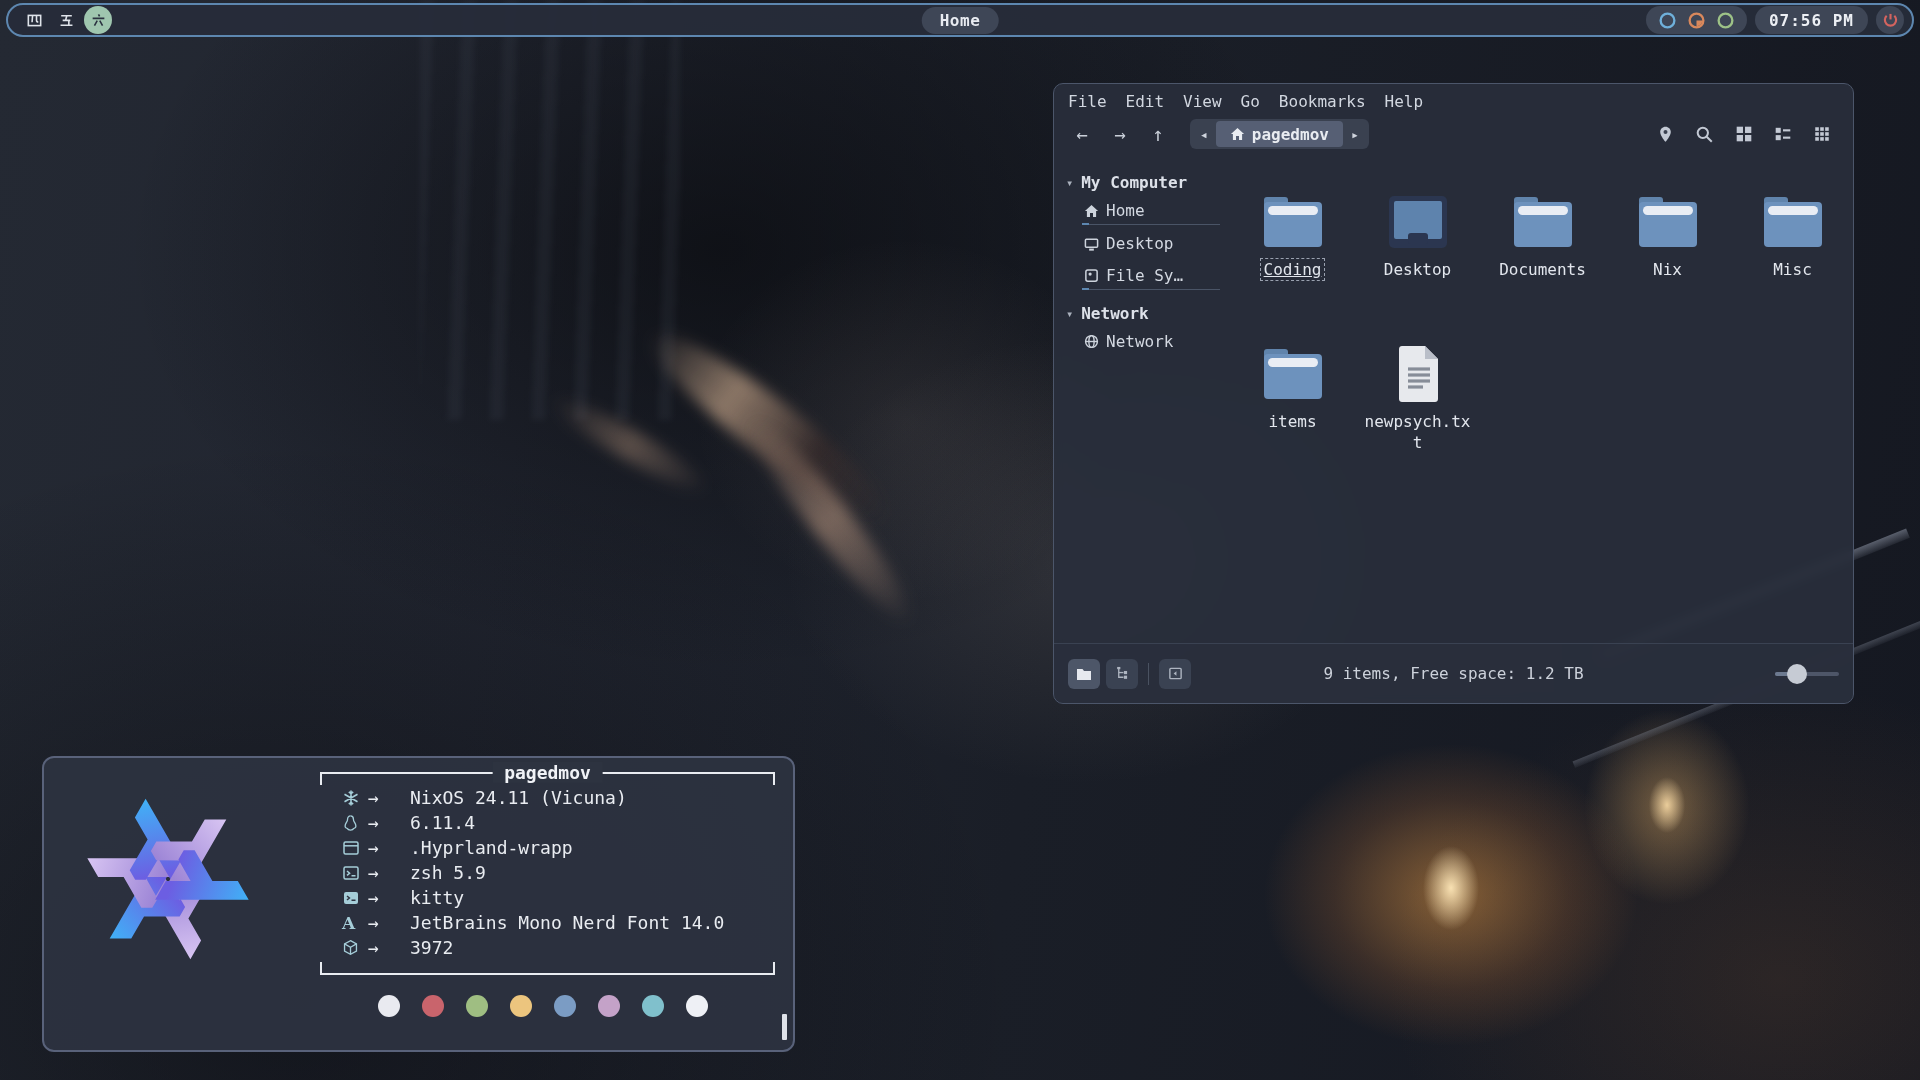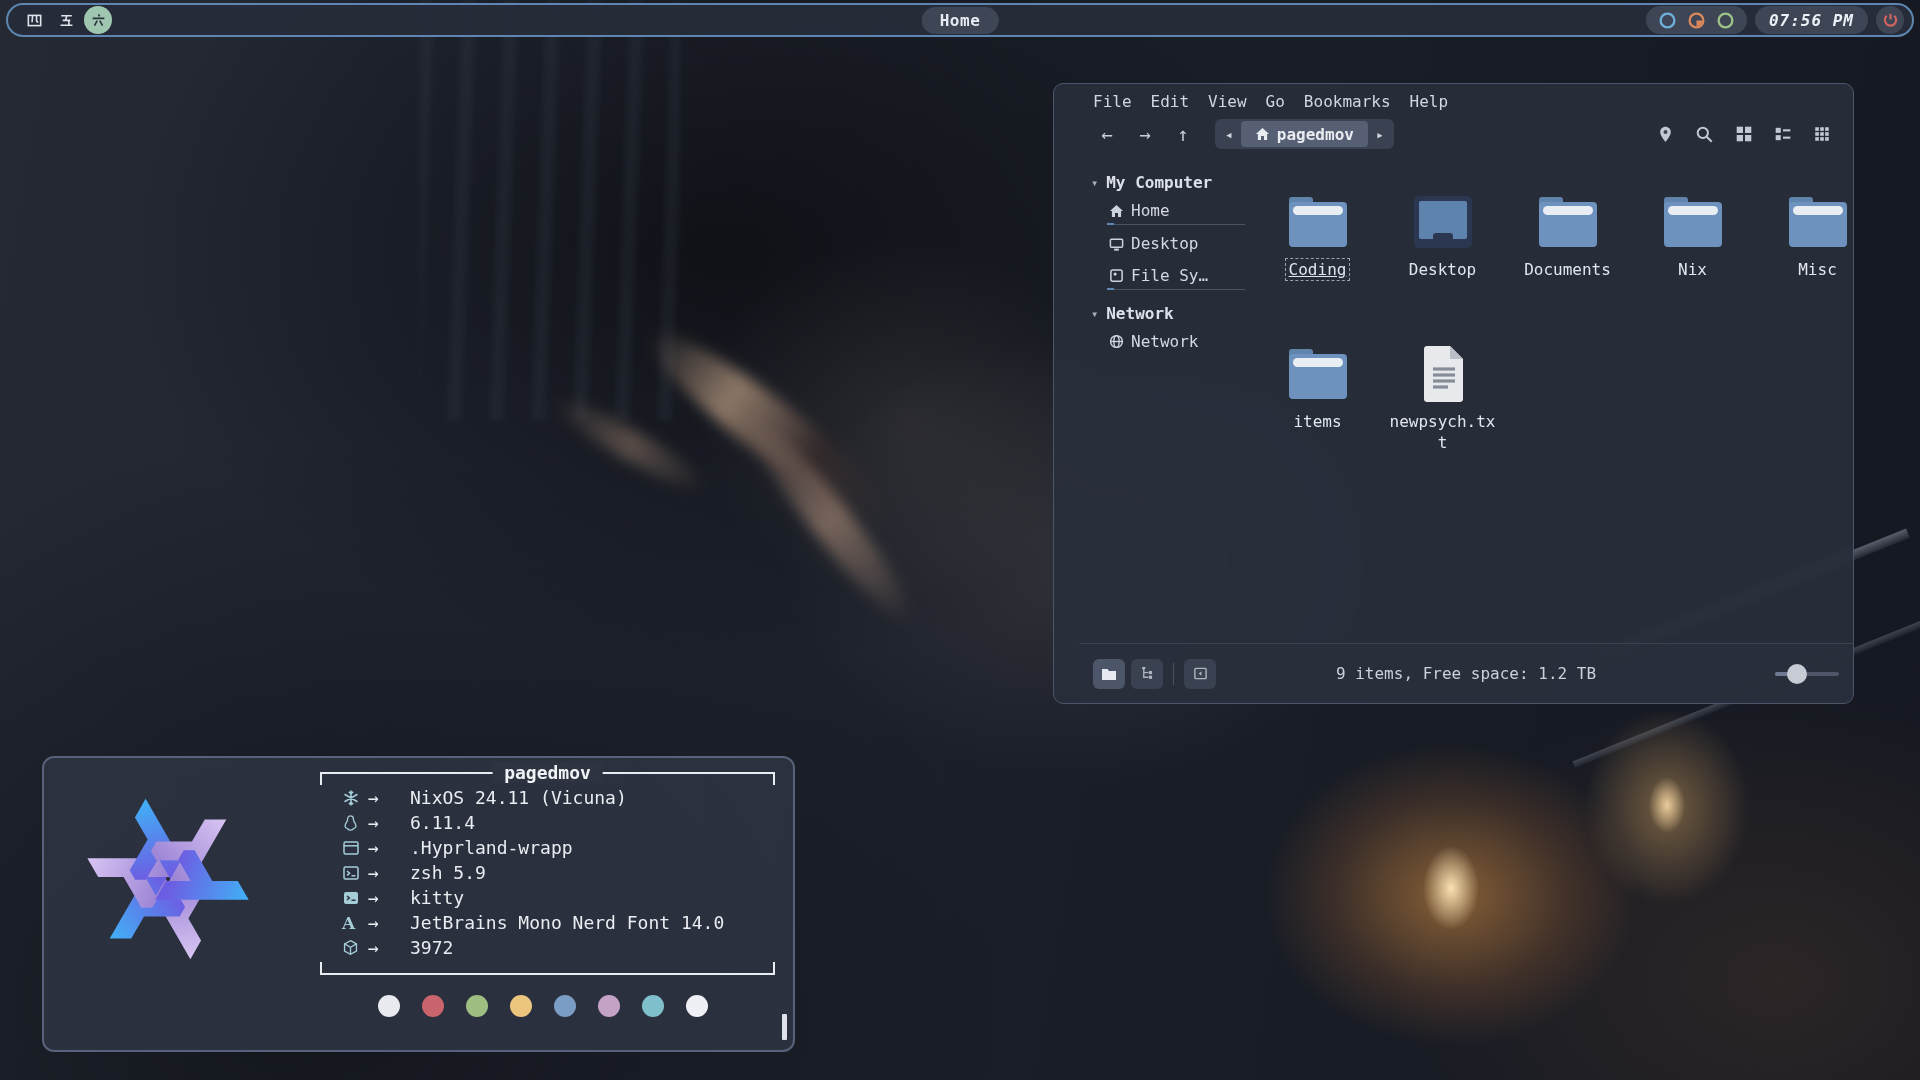--- a/index.html
+++ b/index.html
@@ -36,30 +36,30 @@
   .topbar { position:absolute; left:6px; right:6px; top:3px; height:34px;
     background:rgba(38,44,57,.96); border:2px solid #5d87b0; border-radius:18px;
     display:flex; align-items:center; justify-content:space-between; padding:0 8px; z-index:50; }
   .ws-group { display:flex; align-items:center; gap:4px; padding-left:4px; }
   .ws { width:28px; height:28px; display:flex; align-items:center; justify-content:center; border-radius:50%; }
   .ws svg { display:block; }
   .ws.active { background:#9fc6af; }
   .bar-center { position:absolute; left:50%; transform:translateX(-50%); }
   .title-pill { background:#3e4656; border-radius:15px; padding:4px 18px; color:#e8ebf1;
     font-weight:bold; font-size:16px; letter-spacing:.5px; }
-  .bar-right { display:flex; align-items:center; gap:8px;font-style:italic; }
+  .bar-right { display:flex; align-items:center; gap:8px; }
   .tray-pill { background:#3e4656; border-radius:15px; height:28px; display:flex; align-items:center; gap:10px; padding:0 12px; }
   .clock-pill { background:#3e4656; border-radius:15px; height:28px; display:flex; align-items:center;
     padding:0 14px; color:#eceff4; font-weight:bold; font-size:16px; letter-spacing:1px; }
   .power-btn { width:28px; height:28px; border-radius:50%; background:#3e4656; display:flex; align-items:center; justify-content:center; }
 
   
   .fm { position:absolute; left:1053px; top:83px; width:801px; height:621px;
     background:rgba(41,47,60,.90); border:1px solid #4c566a; border-radius:10px;
-    backdrop-filter:blur(5px); display:flex; flex-direction:column; color:#d4d9e2; z-index:20;padding-left:25px; }
+    backdrop-filter:blur(5px); display:flex; flex-direction:column; color:#d4d9e2; z-index:20; }
   .fm-menubar { display:flex; gap:19px; padding:8px 14px 4px 14px; font-size:16px; color:#d2d7e0; }
   .fm-menubar span { cursor:default; }
   .fm-toolbar { display:flex; align-items:center; padding:4px 12px 8px 10px; }
   .nav-arrows { display:flex; gap:14px; font-size:19px; color:#c9cfd9; padding:0 6px; }
   .nav-arrows span { width:24px; text-align:center; }
   .pathbar { margin-left:14px; background:#3a4150; border-radius:6px; height:30px; display:flex; align-items:center; padding:0 2px; }
   .path-chev { color:#cfd4dd; font-size:13px; padding:0 8px; }
   .path-seg { background:#565f74; border-radius:4px; height:26px; display:flex; align-items:center; gap:7px;
     padding:0 14px; color:#e9ecf1; font-weight:bold; font-size:16px; }
   .tool-icons { margin-left:auto; display:flex; align-items:center; gap:21px; padding-right:10px; }

